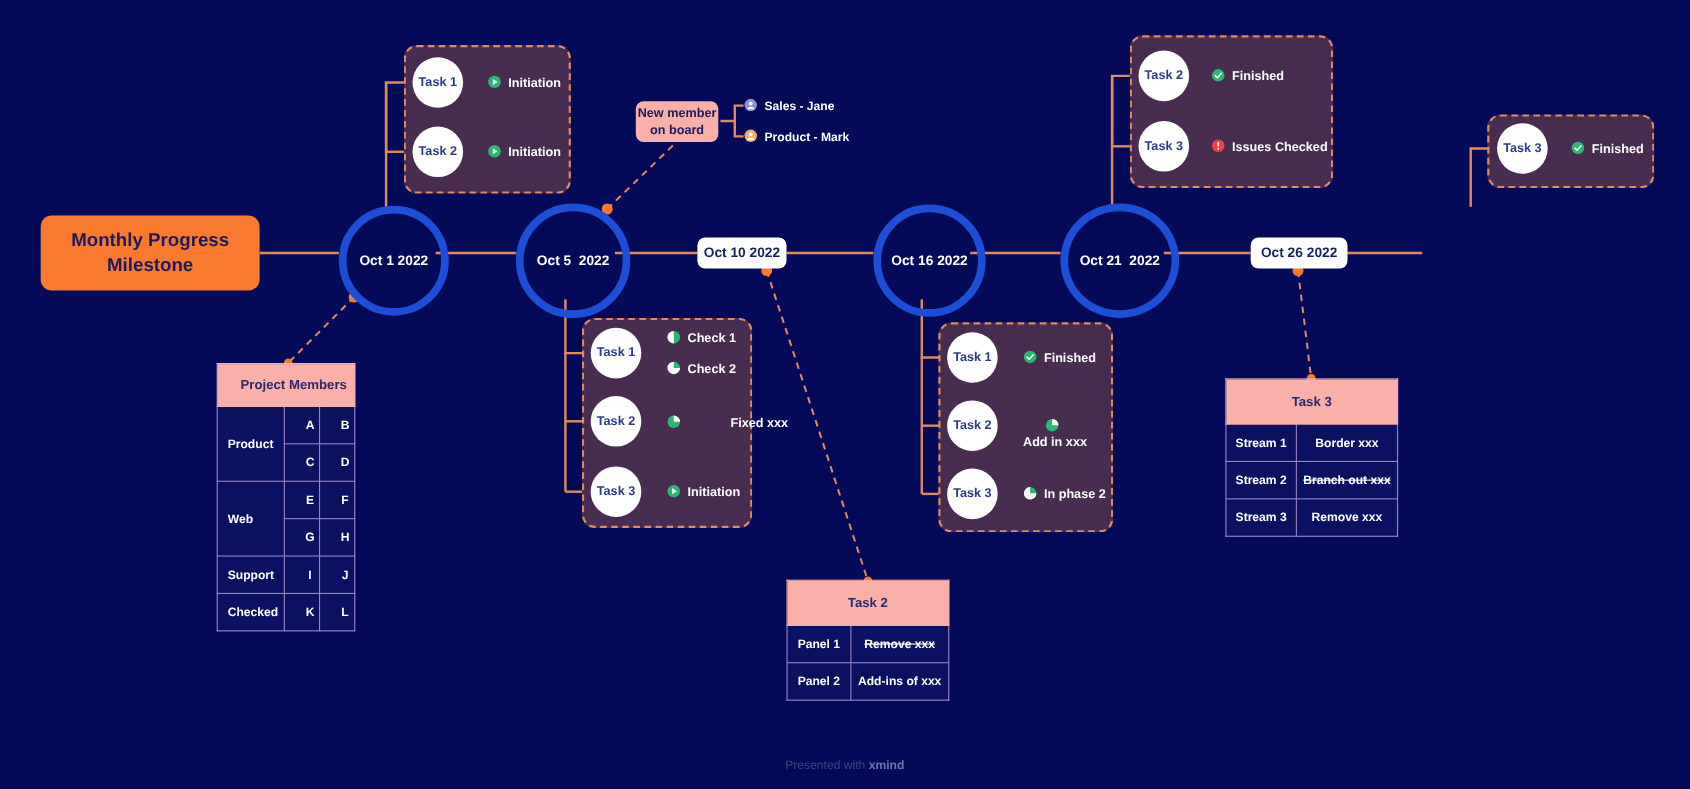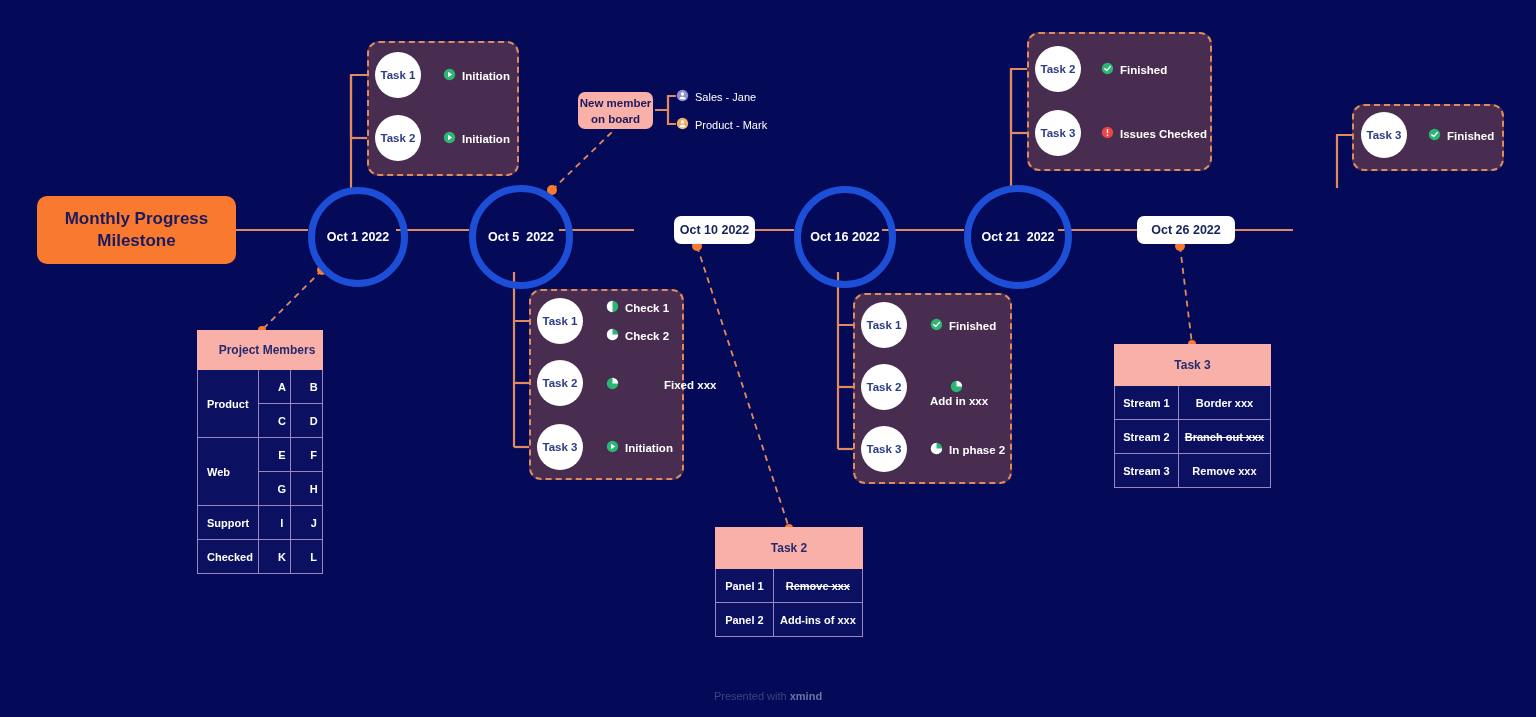--- a/index.html
+++ b/index.html
@@ -83,21 +83,21 @@
     color:#1b1a5e;
     font-size:11.5px;
     font-weight:bold;
     line-height:16px;
     text-align:center;
     display:flex;align-items:center;justify-content:center;
   }
   .member{
     position:absolute;
     display:flex;align-items:center;
-    color:#ffffff;font-size:11px;font-weight:normal;white-space:nowrap;
+    color:#ffffff;font-size:11px;font-weight:bold;white-space:nowrap;
   }
   .member .ic{margin-right:6px;display:block;}
 
   
   .tbl{position:absolute;border-collapse:collapse;}
   .tbl .hd{
     background:#f9b0a8;color:#262a6e;
     font-size:12px;font-weight:bold;text-align:center;
     border:1px solid #f9b0a8;
   }
@@ -209,24 +209,24 @@
 
   <div class="root-node" id="root-node" style="left:37px;top:196px;width:199px;height:68px;">
     <div>
       <div>Monthly Progress</div>
       <div>Milestone</div>
     </div>
   </div>
 
   <div class="date-circle" style="left:308px;top:187px;width:86px;height:86px;">Oct 1 2022</div>
   <div class="date-circle" style="left:469px;top:185px;width:90px;height:90px;">Oct 5  2022</div>
-  <div class="date-chip" style="left:634px;top:216px;width:81px;height:28px;margin-left:40px;">Oct 10 2022</div>
+  <div class="date-chip" style="left:634px;top:216px;width:81px;height:28px;">Oct 10 2022</div>
   <div class="date-circle" style="left:794px;top:186px;width:88px;height:88px;">Oct 16 2022</div>
   <div class="date-circle" style="left:964px;top:185px;width:94px;height:90px;">Oct 21  2022</div>
-  <div class="date-chip" style="left:1137px;top:216px;width:98px;height:28px;">Oct 26 2022</div>
+  <div class="date-chip" style="left:1137px;top:216px;width:88px;height:28px;">Oct 26 2022</div>
 
   <div class="group-box" style="left:367px;top:41px;width:148px;height:131px;"></div>
   <div class="task-bubble" style="left:375px;top:52px;width:46px;height:46px;">Task 1</div>
   <div class="task-bubble" style="left:375px;top:115px;width:46px;height:46px;">Task 2</div>
   <div class="status" style="left:443px;top:68px;">
     <span class="ic">
       <svg width="13" height="13" viewBox="0 0 16 16">
           <circle cx="8" cy="8" r="7" fill="#2bb673"></circle>
           <polygon points="6.2,4.6 11.4,8 6.2,11.4" fill="#ffffff"></polygon>
         </svg>

